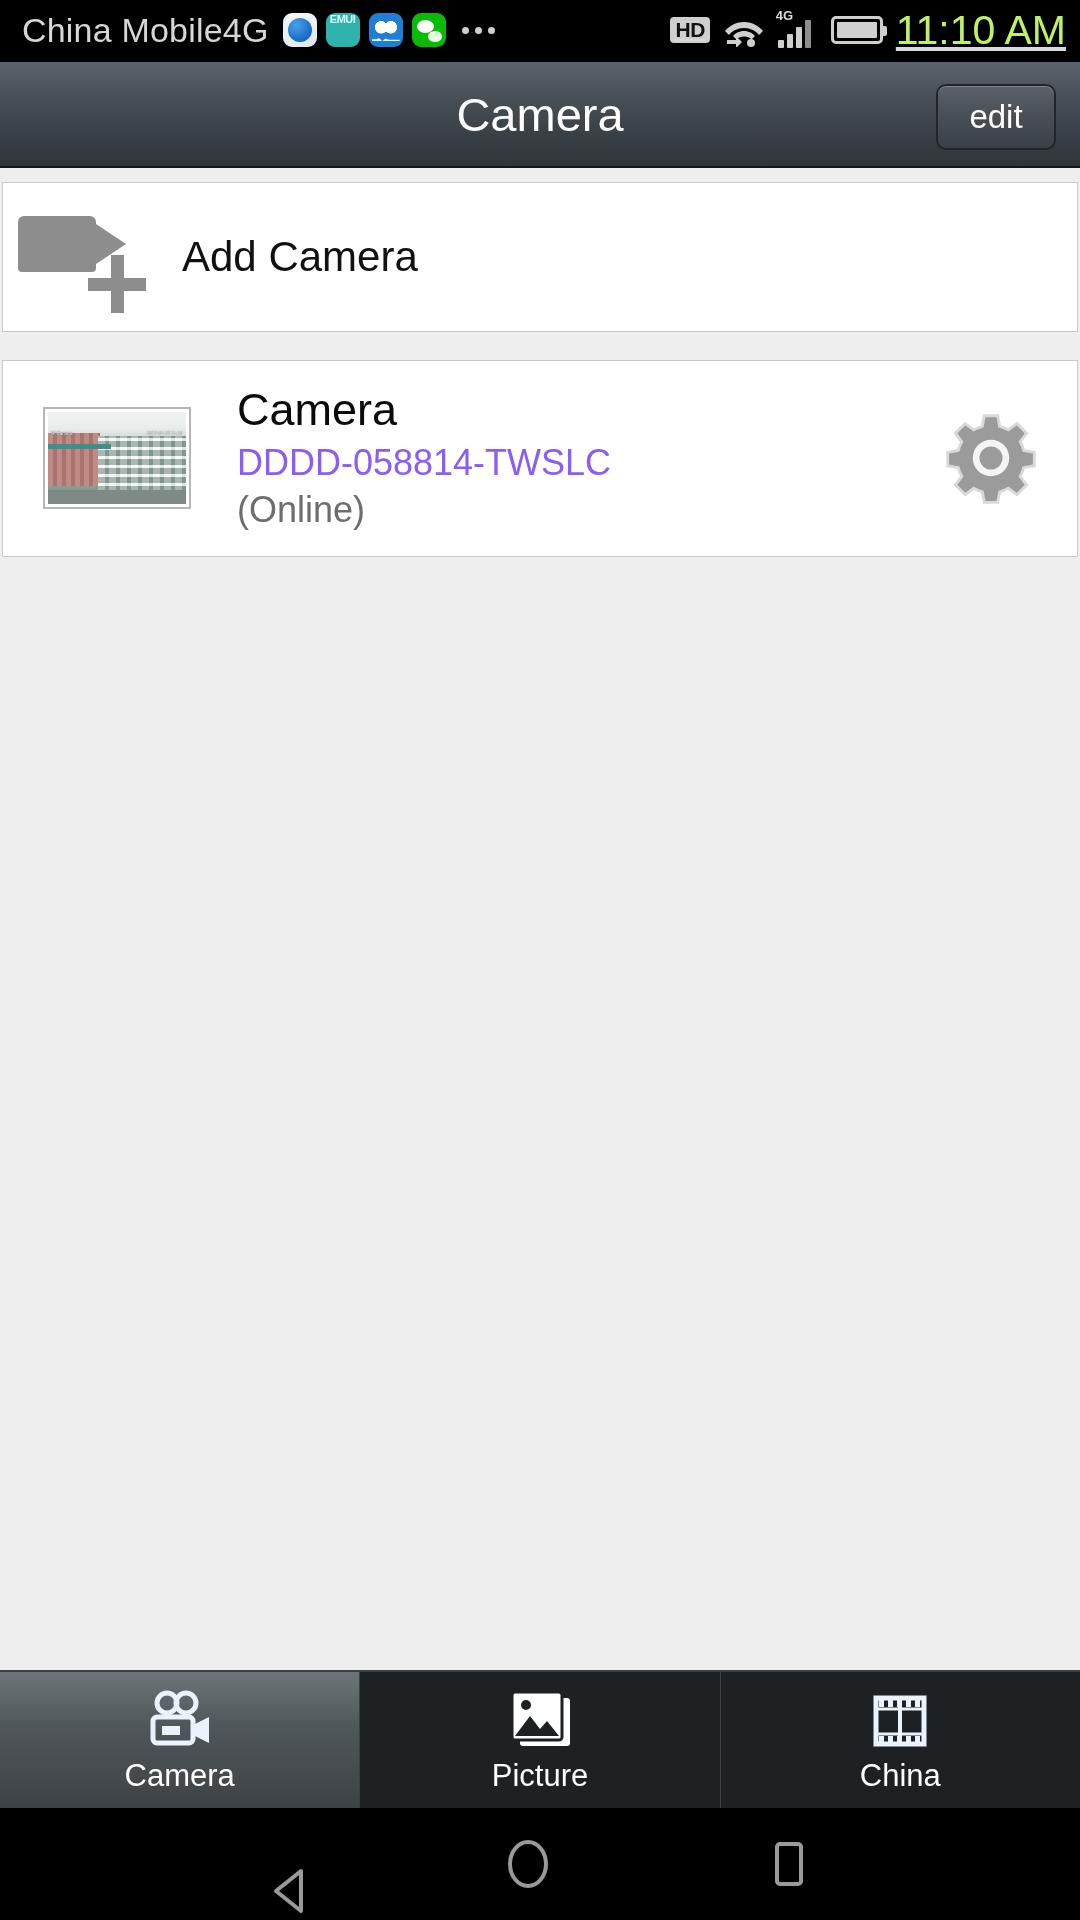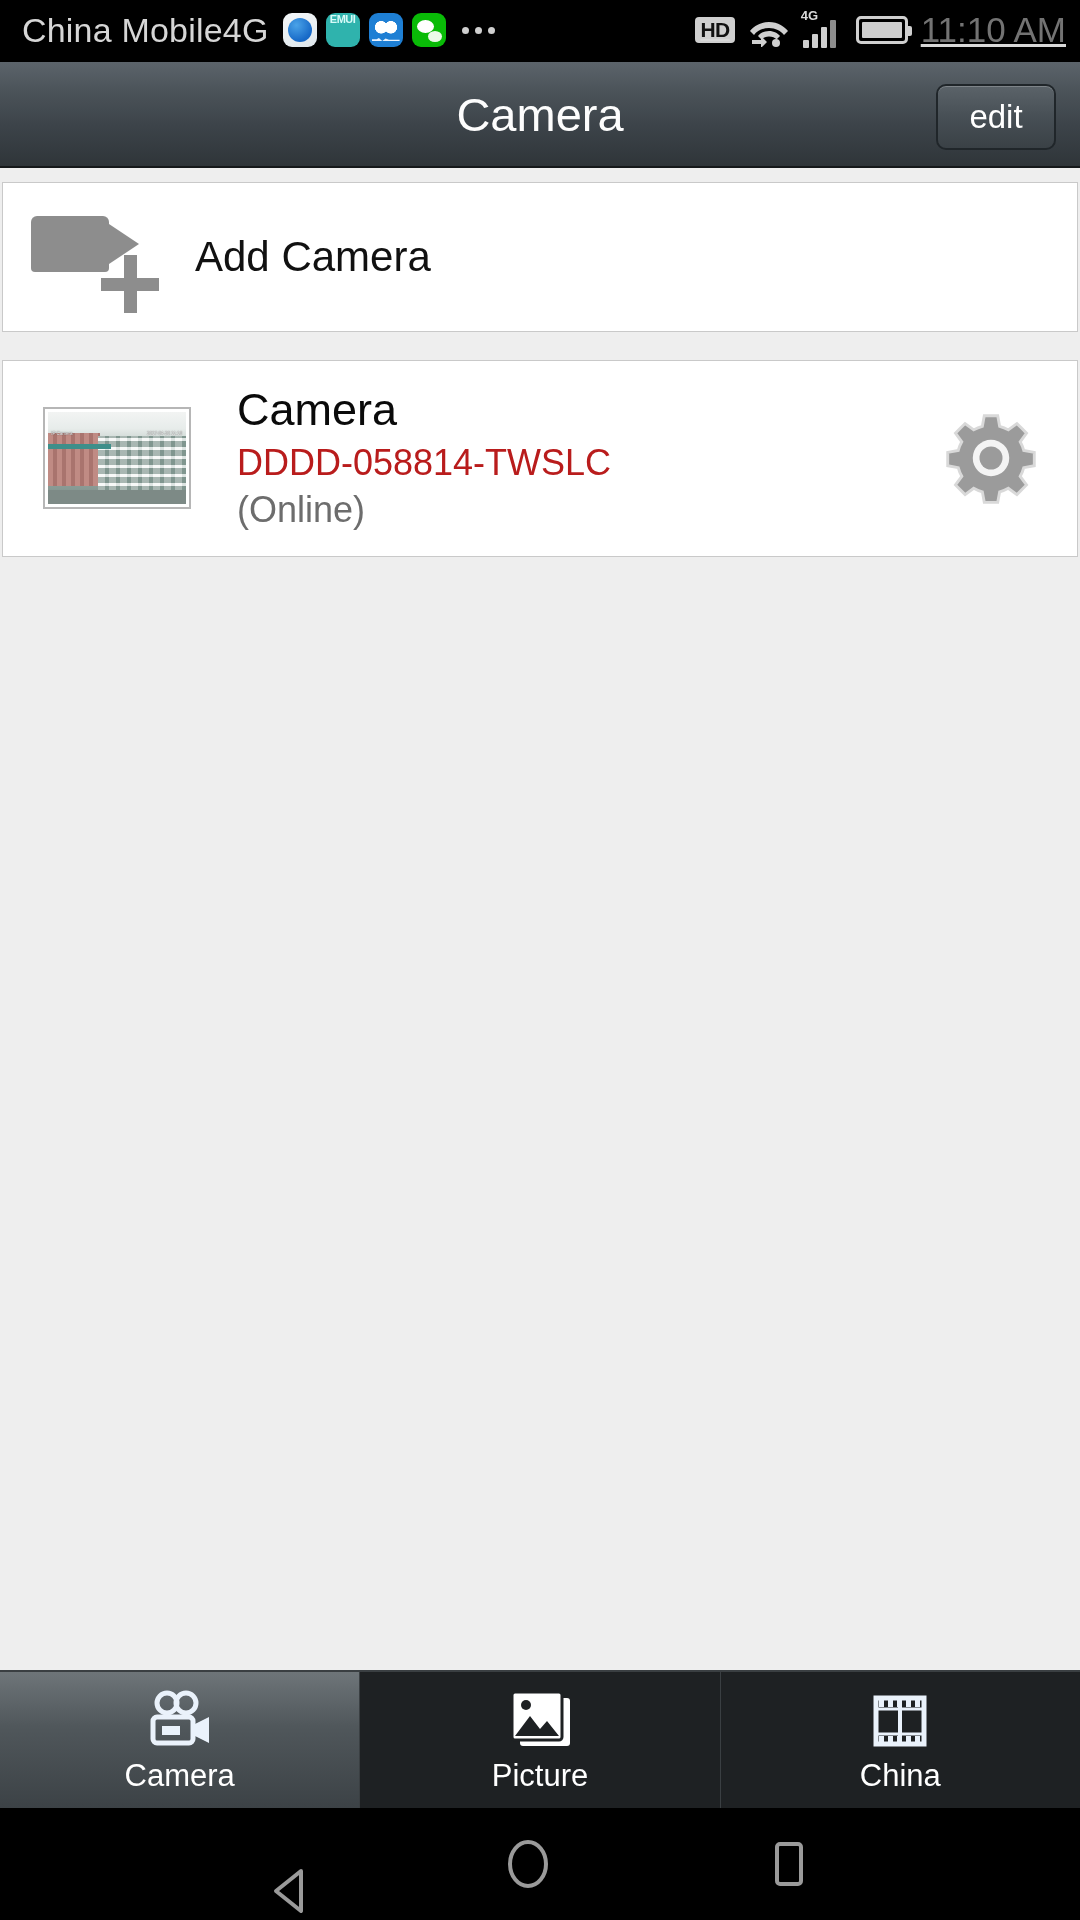--- a/index.html
+++ b/index.html
@@ -40,21 +40,21 @@
   .sb-right { margin-left:auto; display:flex; align-items:center; gap:13px;text-decoration:underline; }
   .hd-badge { background:#cfcfcf; color:#111; font-size:21px; font-weight:bold; padding:1px 5px; border-radius:4px; line-height:1.15; letter-spacing:-.5px; }
   .wifi { position:relative; width:42px; height:34px; }
   .sig { position:relative; width:40px; height:36px; display:flex; align-items:flex-end; gap:3px; }
   .sig b { display:block; width:6px; background:#cfcfcf; border-radius:1px; }
   .sig .s1{height:8px;} .sig .s2{height:14px;} .sig .s3{height:21px;} .sig .s4{height:28px;background:#8d8d8d;}
   .sig em { position:absolute; top:-4px; left:-2px; font-style:normal; font-size:13px; font-weight:bold; color:#dadada; }
   .batt { width:52px; height:28px; border:3px solid #cfcfcf; border-radius:5px; position:relative; display:flex; align-items:center; }
   .batt:after { content:""; position:absolute; right:-7px; top:7px; width:5px; height:10px; background:#cfcfcf; border-radius:0 2px 2px 0; }
   .batt i { display:block; height:16px; background:#cfcfcf; margin:0 3px; border-radius:1px; }
-  .clock { font-size:35px; color:#737373; white-space:nowrap; }
+  .clock { font-size:41px; color:#bef264; white-space:nowrap; }
 
   
   .titlebar {
     flex:0 0 106px; height:106px; position:relative;
     background:linear-gradient(180deg,#5c646b 0%,#4b5359 28%,#3c4349 62%,#2f3539 100%);
     border-bottom:2px solid #15181a;
     display:flex; align-items:center; justify-content:center;
   }
   .titlebar .title { font-size:47px; color:#fdfdfd; font-weight:normal; }
   .edit-btn {
@@ -69,21 +69,21 @@
   
   .content { flex:1 1 auto; background:#eeeeee; padding:0; position:relative; }
   .card {
     background:#fff; border:1px solid #c9c9c9; border-left:none; border-right:none;
     margin:0;
   }
   .card.inset { border:1px solid #c9c9c9; margin:0 2px; }
   .gap { height:28px; background:#eeeeee; }
   .top-gap { height:14px; background:#eeeeee; }
 
-  .add-row { height:148px; display:flex; align-items:center; padding-left:22px; }
+  .add-row { height:148px; display:flex; align-items:center; padding-left:9px; }
   .cam-add-icon { position:relative; width:140px; height:110px; flex:0 0 140px; }
   .cam-body { position:absolute; left:6px; top:14px; width:78px; height:56px; background:#8d8d8d; border-radius:6px 6px 4px 4px; }
   .cam-lens { position:absolute; left:84px; top:22px; width:0; height:0;
     border-top:20px solid transparent; border-bottom:20px solid transparent; border-left:30px solid #8d8d8d; }
   .plus { position:absolute; left:76px; top:52px; width:60px; height:60px; }
   .plus:before { content:""; position:absolute; left:0; top:24px; width:58px; height:13px; background:#8d8d8d; }
   .plus:after  { content:""; position:absolute; left:23px; top:1px; width:13px; height:58px; background:#8d8d8d; }
   .add-label { font-size:42px; color:#111; margin-left:30px; }
 
   .cam-row { min-height:192px; display:flex; align-items:center; padding:22px 24px 22px 40px; }
@@ -98,21 +98,21 @@
   .bldg-r:after { content:""; position:absolute; inset:0;
     background:repeating-linear-gradient(0deg, rgba(255,255,255,.65) 0 3px, rgba(90,115,108,.45) 3px 9px); }
   .roofline { position:absolute; left:0; top:34%; width:46%; height:5px; background:#3e8f8a; }
   .road { position:absolute; left:0; bottom:0; width:100%; height:16%; background:#7d8a86; }
   .osd { position:absolute; left:0; top:17%; width:100%; height:12%; display:flex; justify-content:space-between;
      font-size:5px; color:#fff; padding:0 2px; align-items:center; white-space:nowrap; }
   .osd span { text-shadow:0 0 1px #000; transform:scale(.9); }
 
   .cam-info { flex:1 1 auto; margin-left:46px; }
   .cam-name { font-size:45px; color:#0a0a0a; line-height:1.18; }
-  .cam-uid { font-size:36px; color:#b91c1c; line-height:1.3; margin-top:4px; }
+  .cam-uid { font-size:36px; color:#8b5cf6; line-height:1.3; margin-top:4px; }
   .cam-status { font-size:36px; color:#6d6d6d; line-height:1.3; }
   .gear { flex:0 0 96px; width:96px; height:96px; position:relative; margin-right:14px; }
   .gear svg { display:block; width:100%; height:100%; }
 
   
   .tabbar { flex:0 0 138px; height:138px; display:flex; background:#1e2123; border-top:2px solid #3a3f42; }
   .tab { flex:1 1 0; display:flex; flex-direction:column; align-items:center; justify-content:center;
         border-right:1px solid #3a3f42; position:relative; }
   .tab:last-child { border-right:none; }
   .tab.active { background:linear-gradient(180deg,#6e7579 0%,#50575b 40%,#3c4246 100%); }

